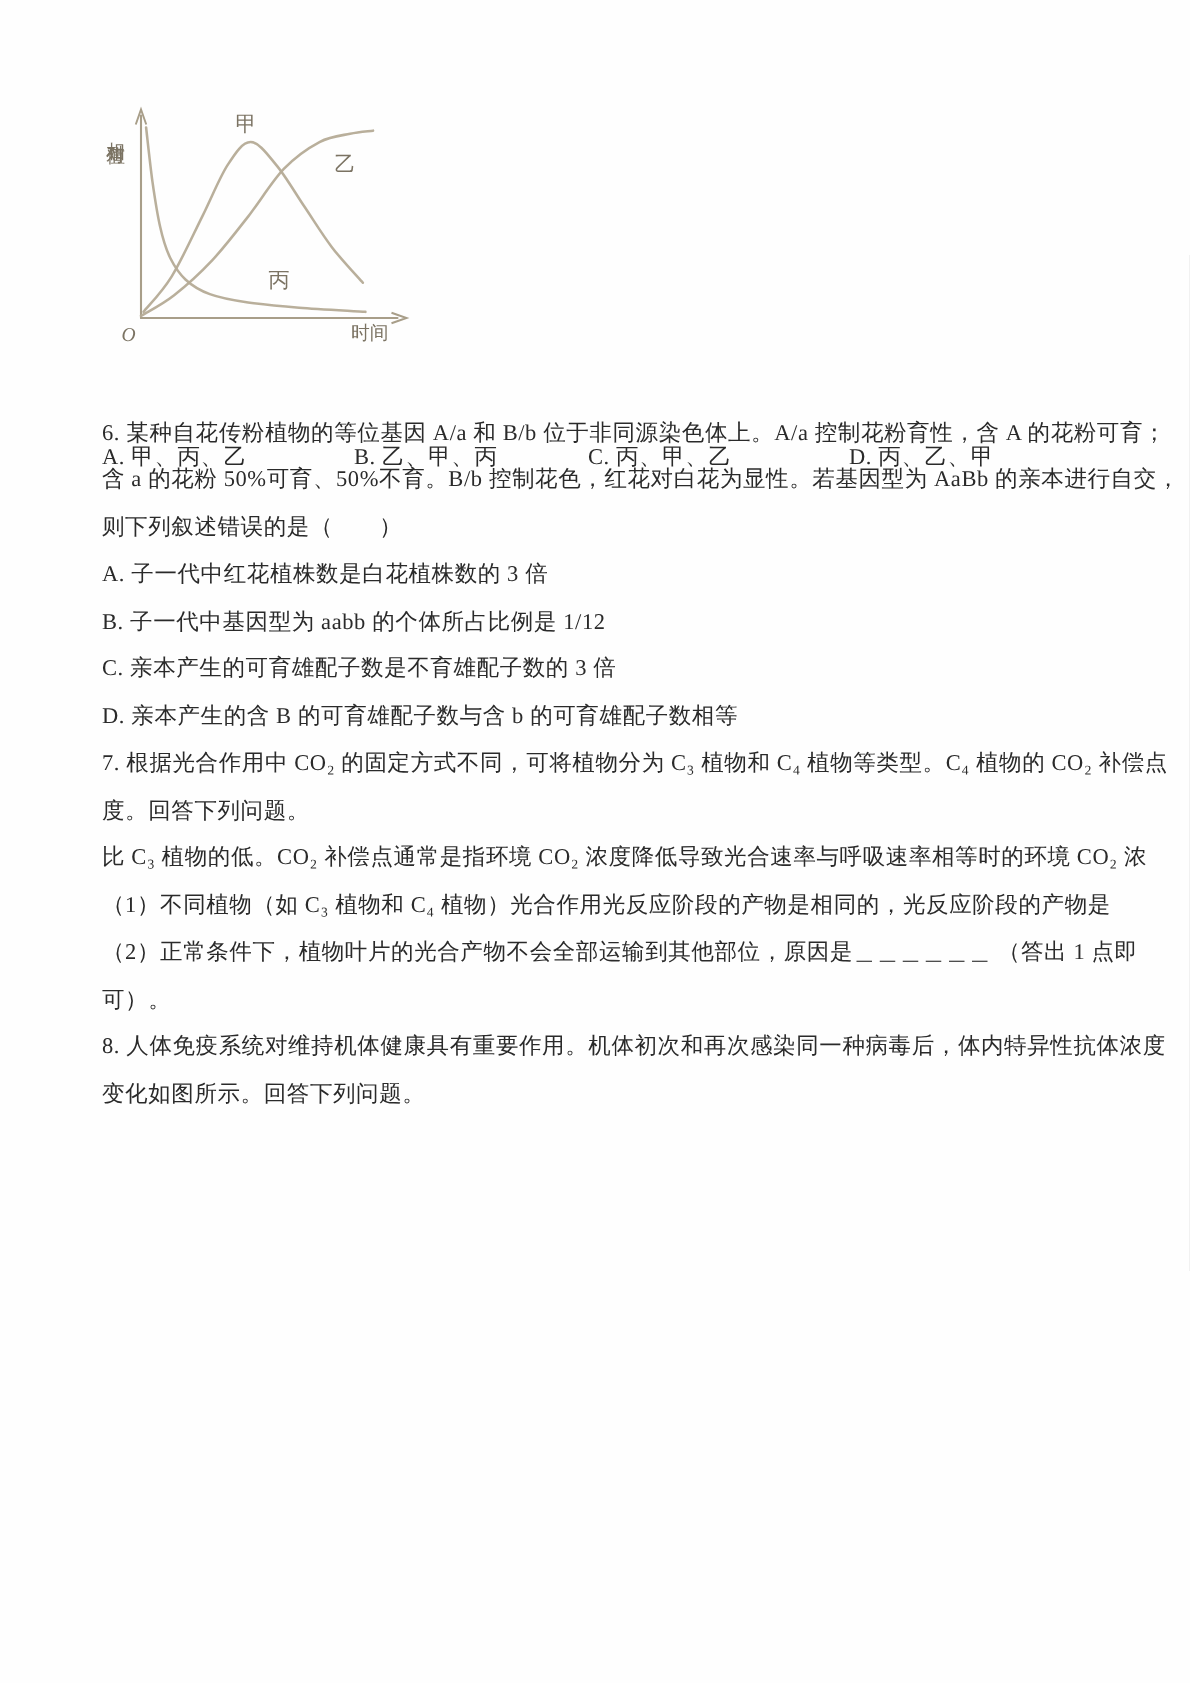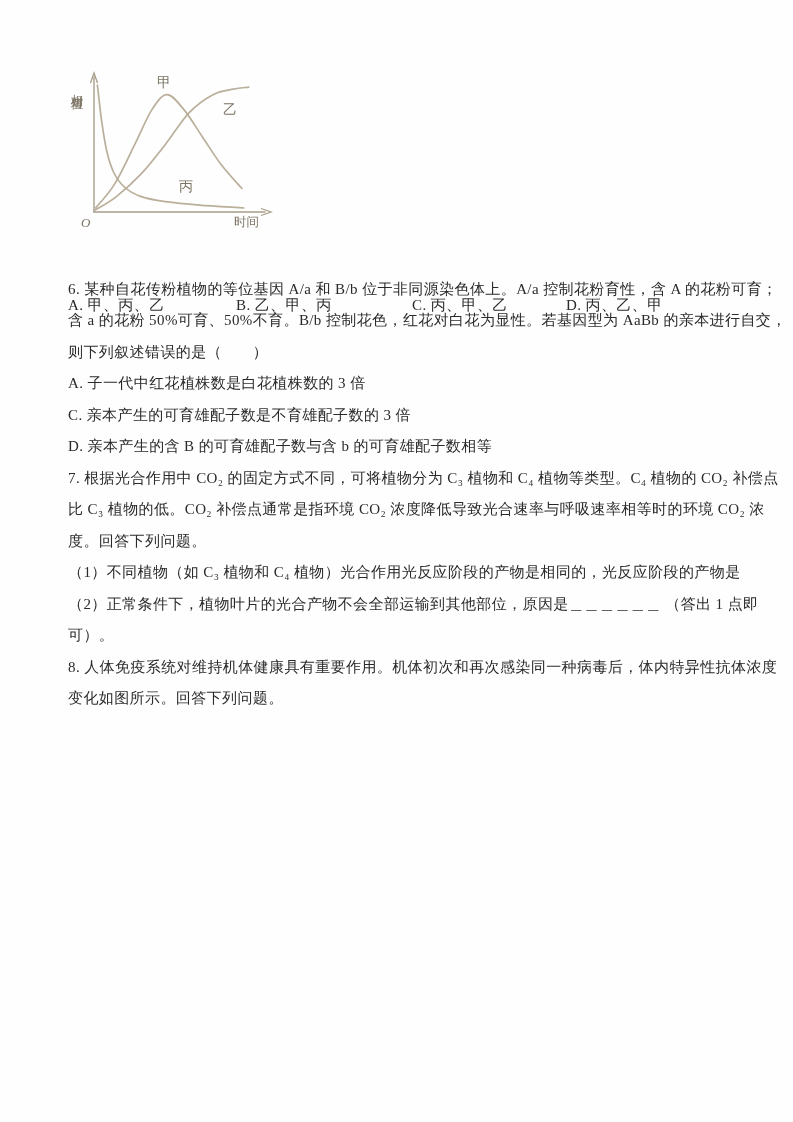--- a/index.html
+++ b/index.html
@@ -26,21 +26,21 @@
   
   .text-block{
     position:absolute;left:68px;top:242px;width:672px;
     font-size:15px;letter-spacing:.4px;color:#2a2a2a;
   }
   .row{height:31.5px;line-height:31.5px;white-space:nowrap;}
   .options-row{position:relative;}
   .options-row span{position:absolute;top:0;margin-top:48px;}
   .opt-a{left:0;}
   .opt-b{left:168px;}
-  .opt-c{left:344px;text-align:right;}
+  .opt-c{left:324px;text-align:right;}
   .opt-d{left:498px;}
   
   .footer{
     position:absolute;left:0;right:0;top:1094px;
     text-align:left;font-size:15px;color:#3c4352;letter-spacing:.5px;margin-top:44px;
   }
   .footer .divider{display:inline-block;margin:0 9px;color:#4a5160;}
 </style>
 </head>
 <body>
@@ -74,28 +74,29 @@
       <span class="opt-b">B. 乙、甲、丙</span>
       <span class="opt-c">C. 丙、甲、乙</span>
       <span class="opt-d">D. 丙、乙、甲</span>
     </div>
 
     <div>
       <div class="row">6. 某种自花传粉植物的等位基因 A/a 和 B/b 位于非同源染色体上。A/a 控制花粉育性，含 A 的花粉可育；</div>
       <div class="row">含 a 的花粉 50%可育、50%不育。B/b 控制花色，红花对白花为显性。若基因型为 AaBb 的亲本进行自交，</div>
       <div class="row">则下列叙述错误的是（　　）</div>
       <div class="row">A. 子一代中红花植株数是白花植株数的 3 倍</div>
+      <div class="row">B. 子一代中基因型为 aabb 的个体所占比例是 1/12</div>
       <div class="row">C. 亲本产生的可育雄配子数是不育雄配子数的 3 倍</div>
       <div class="row">D. 亲本产生的含 B 的可育雄配子数与含 b 的可育雄配子数相等</div>
     </div>
 
     <div>
       <div class="row">7. 根据光合作用中 CO₂ 的固定方式不同，可将植物分为 C₃ 植物和 C₄ 植物等类型。C₄ 植物的 CO₂ 补偿点</div>
+      <div class="row">度。回答下列问题。</div>
       <div class="row">比 C₃ 植物的低。CO₂ 补偿点通常是指环境 CO₂ 浓度降低导致光合速率与呼吸速率相等时的环境 CO₂ 浓</div>
-      <div class="row">度。回答下列问题。</div>
       <div class="row">（1）不同植物（如 C₃ 植物和 C₄ 植物）光合作用光反应阶段的产物是相同的，光反应阶段的产物是</div>
       <div class="row">（2）正常条件下，植物叶片的光合产物不会全部运输到其他部位，原因是＿＿＿＿＿＿ （答出 1 点即</div>
       <div class="row">可）。</div>
     </div>
 
     <div>
       <div class="row">8. 人体免疫系统对维持机体健康具有重要作用。机体初次和再次感染同一种病毒后，体内特异性抗体浓度</div>
       <div class="row">变化如图所示。回答下列问题。</div>
     </div>
 

